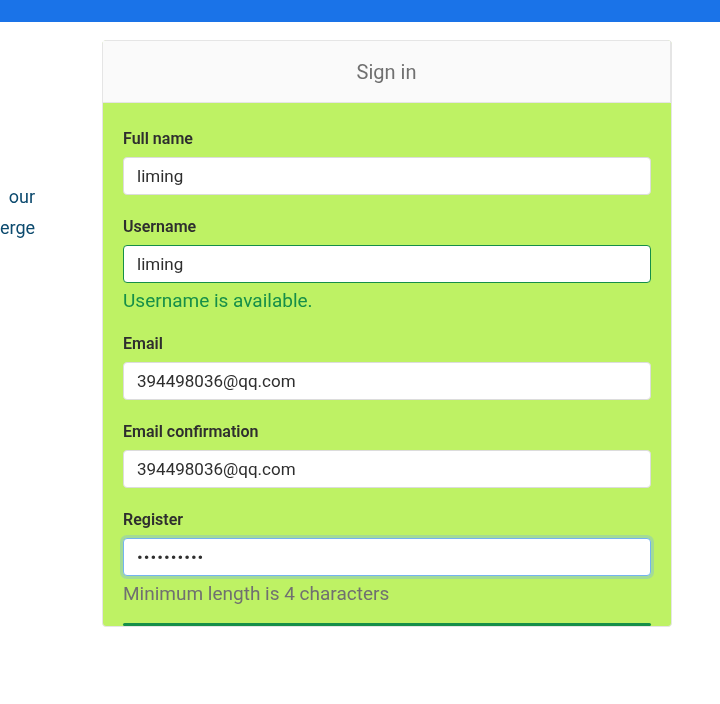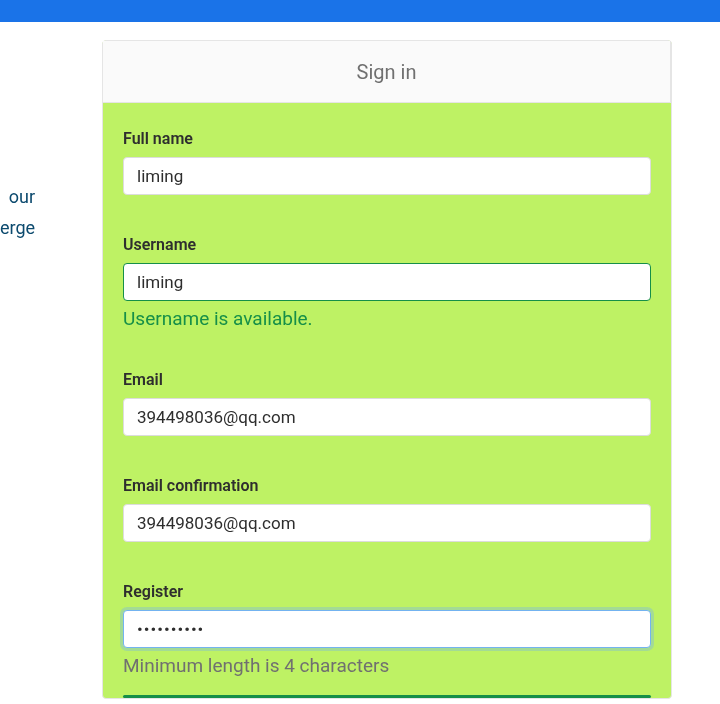--- a/index.html
+++ b/index.html
@@ -62,21 +62,21 @@
     .tab-register {
       background: #ffffff;
       color: #2e2e2e;
       font-weight: 600;
       border-bottom: 2px solid #6666c4;
     }
     .form {
       padding: 26px 20px 0 20px;
     }
     .field-group {
-      margin-bottom: 40px;
+      margin-bottom: 22px;
     }
     .field-label {
       display: block;
       font-size: 16px;
       font-weight: 600;
       color: #2e2e2e;
       margin-bottom: 9px;
     }
     .text-input {
       width: 100%;

